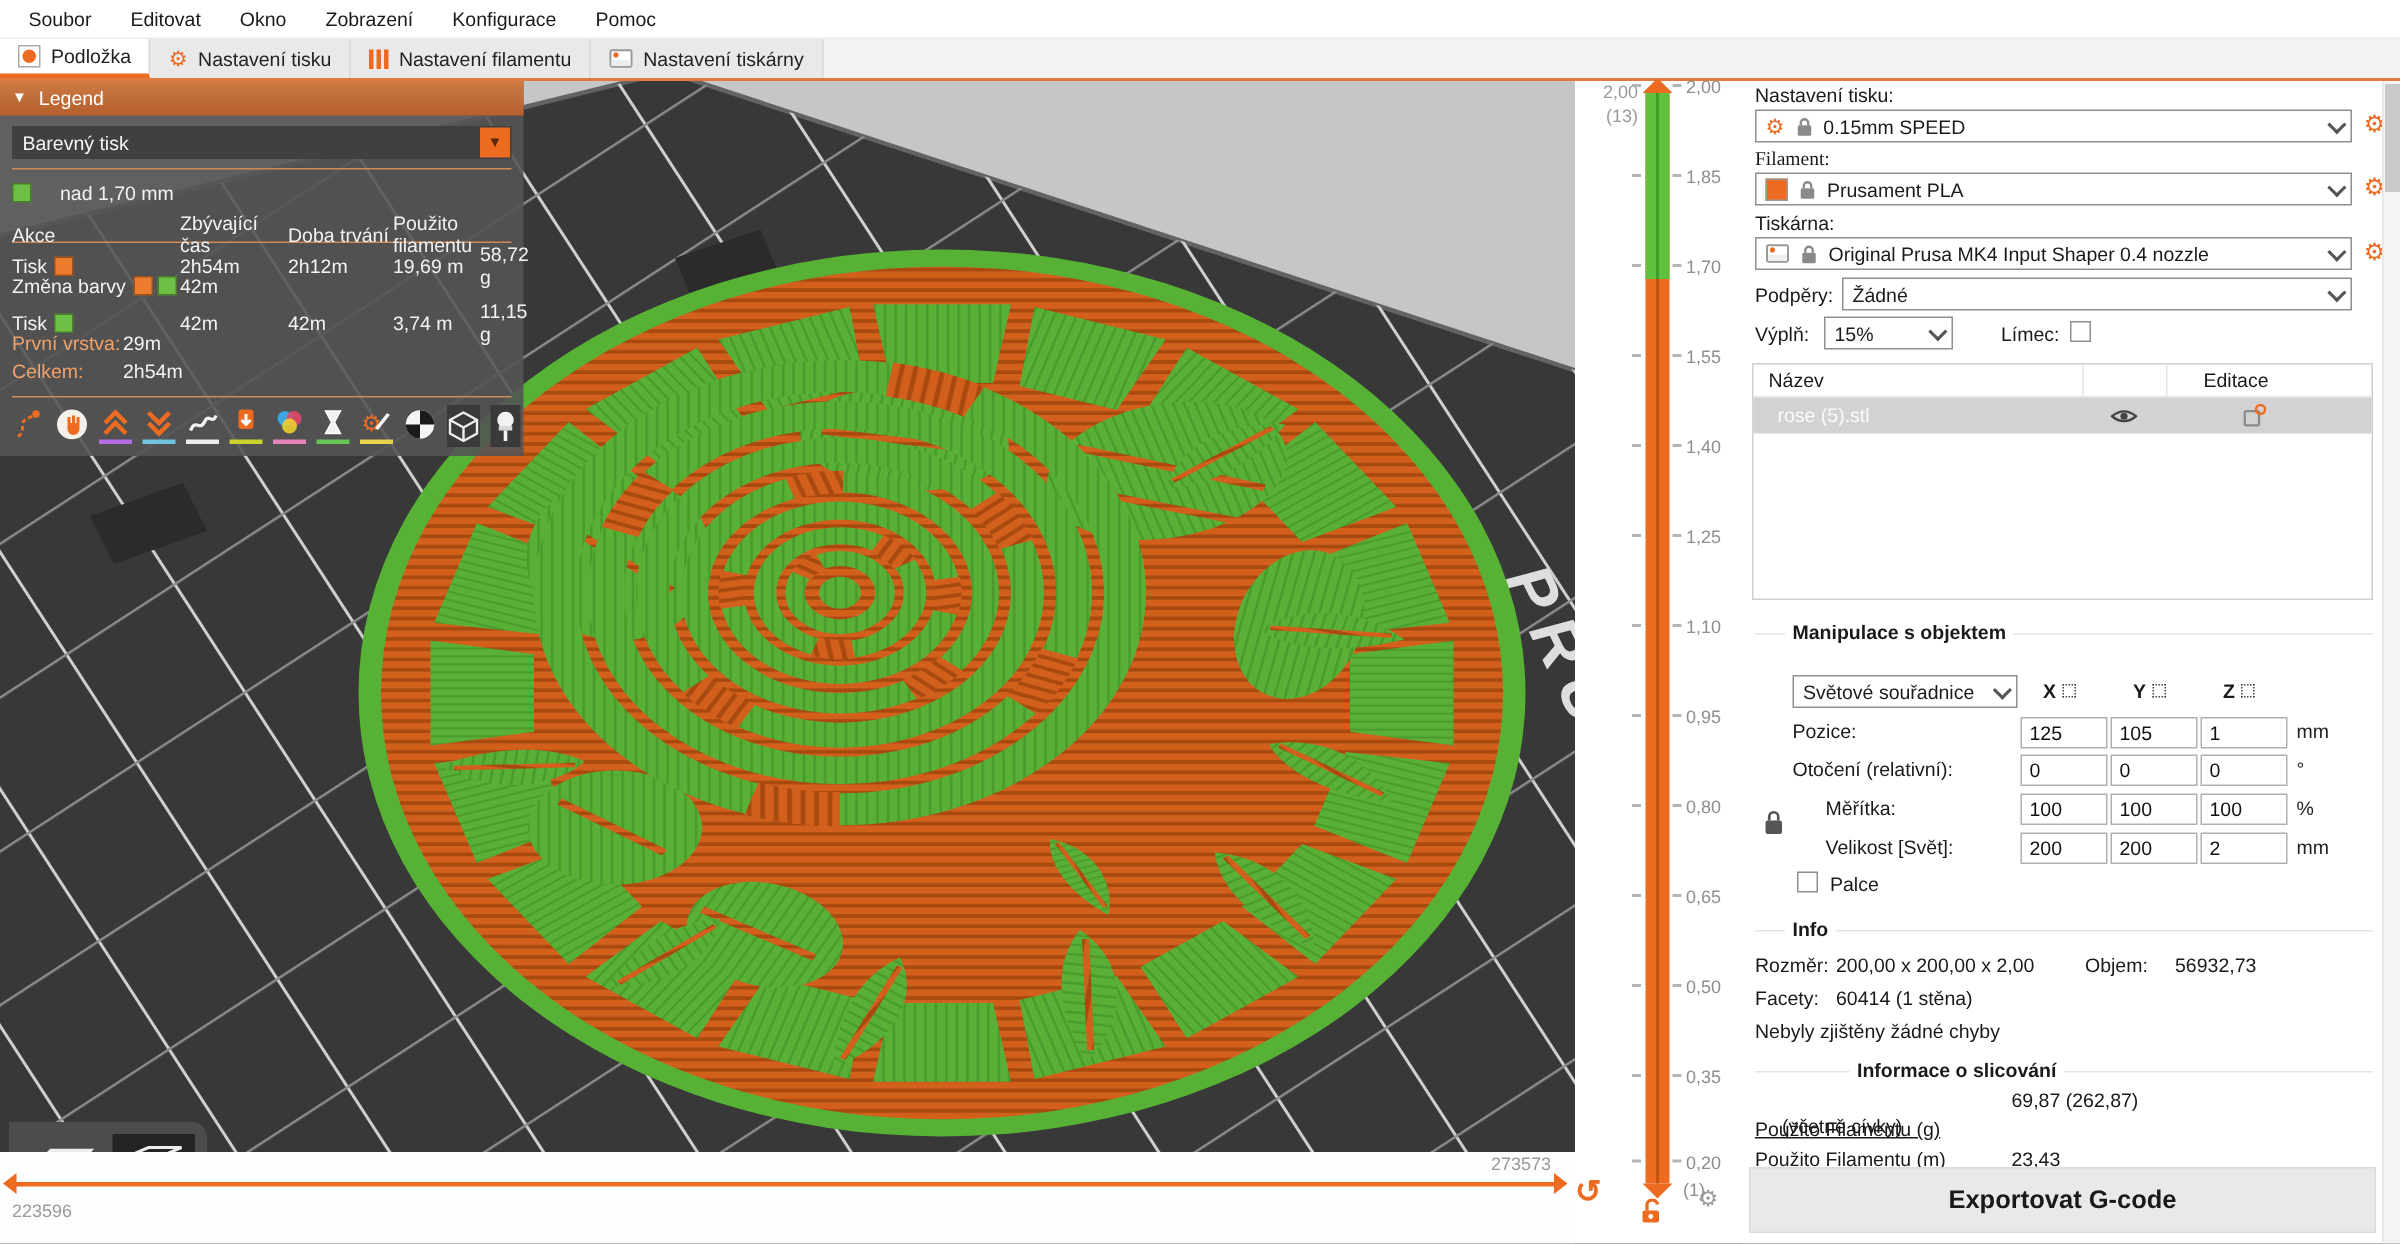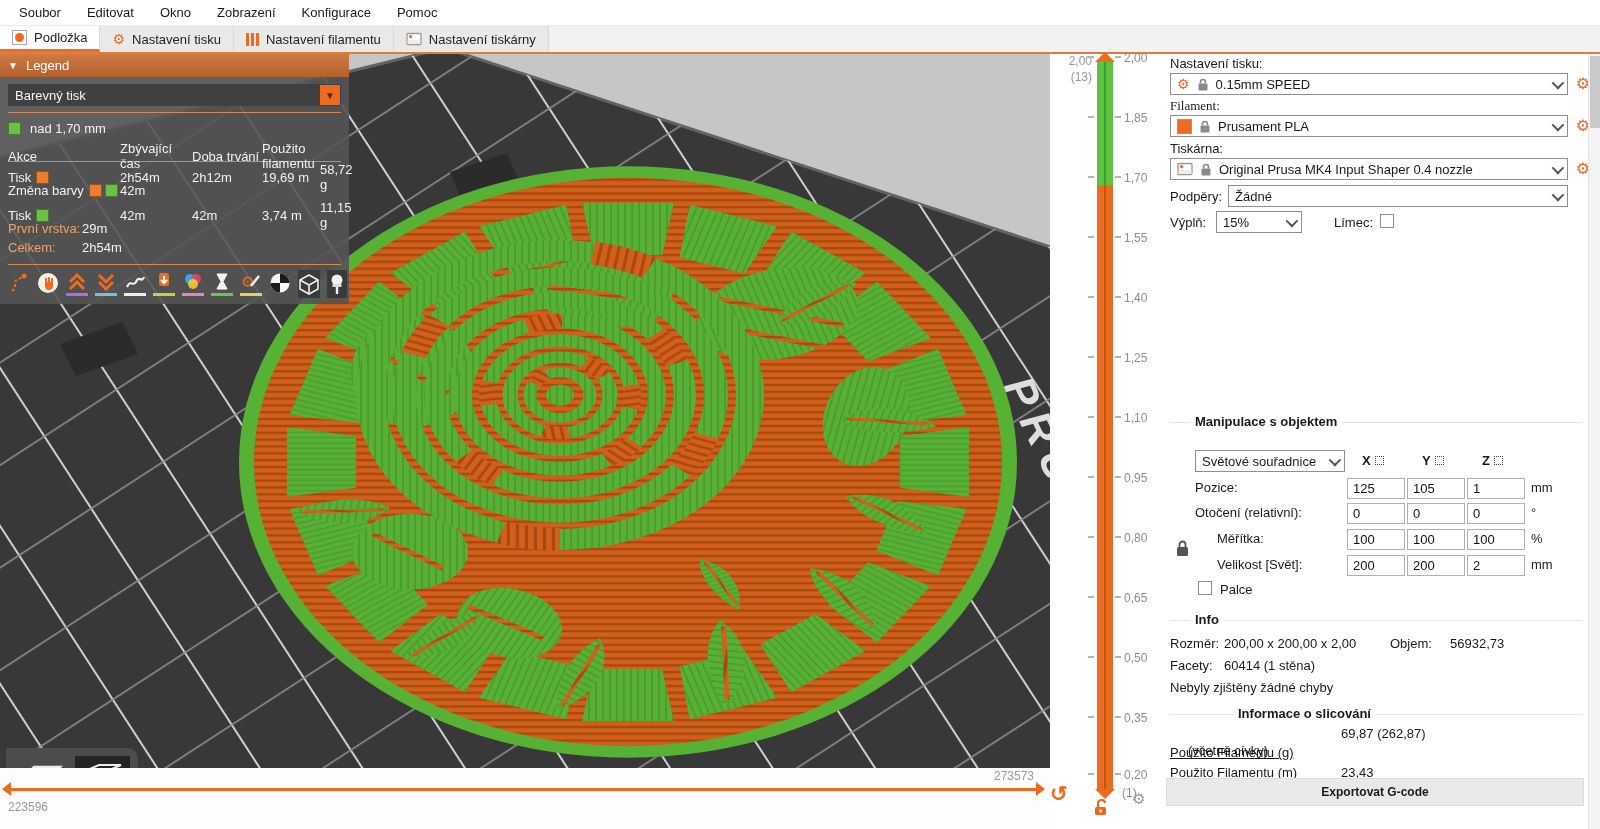--- a/index.html
+++ b/index.html
@@ -25,21 +25,21 @@
   #orange-line{left:0;top:52px;width:1600px;height:2px;background:#e07a3f;}
   
   #viewport{left:0;top:54px;width:1050px;height:714px;background:#c6c6c6;overflow:hidden;}
   
   #legend{left:0;top:54px;width:349px;background:rgba(84,84,84,0.90);color:#f2f2f2;font-size:13px;}
   #legend-header{height:23px;background:linear-gradient(#cd7a45,#b5602c);display:flex;align-items:center;gap:8px;padding:0 8px;font-size:13px;color:#fff;}
   #legend-body{padding:7px 8px 6px 8px;}
   .lg-select{height:22px;background:#404040;display:flex;align-items:center;color:#f5f5f5;padding-left:7px;position:relative;}
   .lg-select .btn{position:absolute;right:1px;top:1px;width:20px;height:20px;background:#ED6B21;display:flex;align-items:center;justify-content:center;color:#5a2a08;font-size:10px;}
   .lg-hr{height:1px;background:#cf8a55;margin:6px 0 4px 0;}
-  .lg-item{display:flex;align-items:center;gap:9px;height:22px;}
+  .lg-item{display:flex;align-items:center;gap:19px;height:22px;}
   .swatch{width:13px;height:13px;border:1px solid rgba(0,0,0,.35);}
   .lg-table{width:100%;margin-top:2px;}
   .lg-tr{display:grid;grid-template-columns:112px 72px 70px 58px auto;align-items:center;height:19px;}
   .lg-tr.hdr{height:21px;}
   .lg-tr .act{display:flex;align-items:center;gap:5px;}
   .lg-est{display:grid;grid-template-columns:74px auto;height:19px;align-items:center;}
   .lg-est .k{color:#f0a269;}
   #lg-icons{display:flex;gap:7px;margin-top:7px;border-top:1px solid #cf8a55;padding-top:5px;align-items:flex-end;}
   .lic{width:23px;height:26px;position:relative;display:flex;flex-direction:column;align-items:center;justify-content:flex-start;}
   .lic svg{display:block;}
@@ -86,21 +86,21 @@
   #objtable .sep{position:absolute;top:0;width:1px;height:22px;background:#e6e6e6;}
   #objrow{position:absolute;left:0;top:22px;width:412px;height:24px;background:#d2d2d2;color:#fafafa;}
   
   .grp-title{position:absolute;left:28px;font-weight:bold;font-size:13px;background:#fff;padding:0 5px;}
   .grp-line{position:absolute;left:8px;width:412px;height:1px;background:#e3e3e3;}
   .mrow{position:absolute;height:21px;}
   .mrow input{position:absolute;width:58px;height:21px;border:1px solid #b0b0b0;font-size:13px;padding:0 5px;color:#111;}
   .unit{position:absolute;font-size:13px;color:#222;}
   .axhdr{position:absolute;font-weight:bold;font-size:13px;display:flex;align-items:center;gap:4px;}
   .axic{width:9px;height:9px;border:1px dotted #444;display:inline-block;}
-  #exportbtn{position:absolute;left:4px;top:724px;width:418px;height:28px;background:#e9e9e9;border:1px solid #dcdcdc;display:flex;align-items:center;justify-content:center;font-weight:bold;font-size:12px;}
+  #exportbtn{position:absolute;left:4px;top:724px;width:418px;height:44px;background:#e9e9e9;border:1px solid #dcdcdc;display:flex;align-items:center;justify-content:center;font-weight:bold;font-size:17px;}
   #scrollbar{position:absolute;right:0;top:0;width:12px;height:775px;background:#f4f4f4;border-left:1px solid #e4e4e4;}
   #scrollthumb{position:absolute;left:1px;top:2px;width:10px;height:72px;background:#c9c9c9;}
 </style>
 </head>
 <body>
 
 <div id="app">
 
   <div id="menubar" class="abs">
     <span class="menu-item">Soubor</span>
@@ -600,20 +600,39 @@
     </div>
 
     <span class="rp-label" style="top:161px;">Výplň:</span>
     <div class="combo" style="left:54px;top:157px;width:86px;">
       <span class="txt">15%</span>
       <span class="chev"></span>
     </div>
     <span class="rp-label" style="left:172px;top:161px;">Límec:</span>
     <span class="cb abs" style="left:218px;top:160px;"></span>
 
+    <div id="objtable">
+      <div class="hrow">
+        <span class="abs" style="left:10px;top:3px;">Název</span>
+        <span class="sep" style="left:219px;"></span>
+          <span class="sep" style="left:275px;"></span>
+        <span class="abs" style="left:300px;top:3px;">Editace</span>
+      </div>
+      <div id="objrow">
+        <span class="abs" style="left:16px;top:4px;">rose (5).stl</span>
+        <svg class="abs" style="left:238px;top:6px;" width="18" height="13">
+            <path d="M1,6.5 Q9,0 17,6.5 Q9,13 1,6.5 Z" fill="none" stroke="#444" stroke-width="1.6"></path>
+            <circle cx="9" cy="6.5" r="2.4" fill="#444"></circle>
+          </svg>
+        <svg class="abs" style="left:326px;top:4px;" width="16" height="16">
+            <rect x="1.5" y="5" width="9.5" height="9.5" rx="1" fill="none" stroke="#8a8a8a" stroke-width="1.5"></rect>
+            <circle cx="12" cy="4" r="3" fill="none" stroke="#ED6B21" stroke-width="1.6"></circle>
+          </svg>
+      </div>
+    </div>
 
     <div class="grp-line" style="top:368px;"></div>
     <span class="grp-title" style="top:360px;">Manipulace s objektem</span>
     <div class="combo" style="left:33px;top:396px;width:150px;">
       <span class="txt">Světové souřadnice</span>
       <span class="chev"></span>
     </div>
     <span class="axhdr" style="left:200px;top:399px;">
         <span>X</span>
         <span class="axic"></span>

